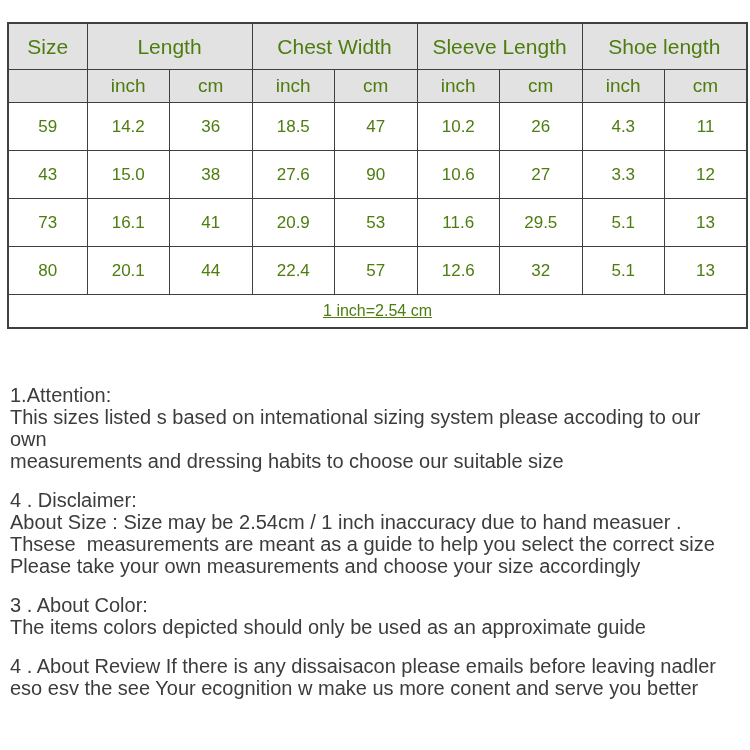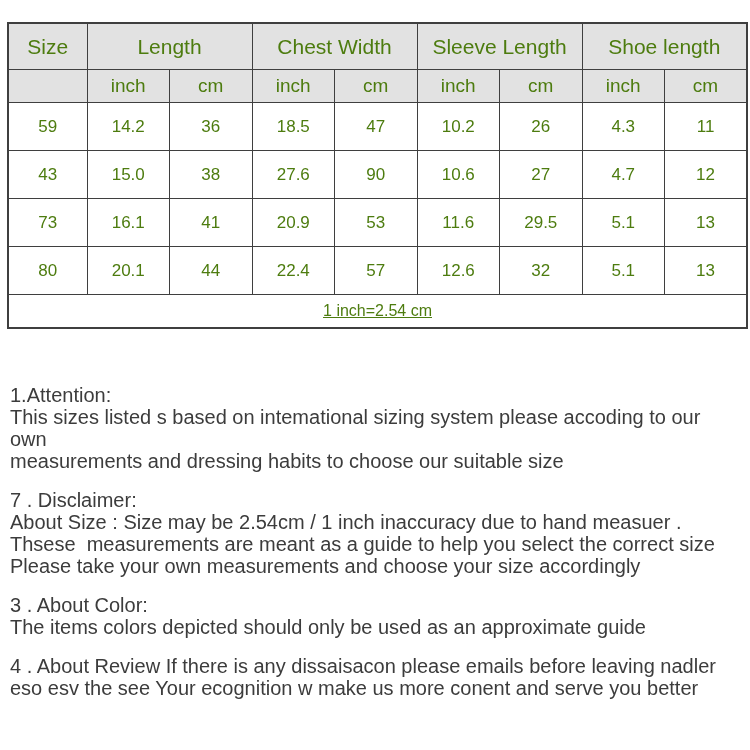--- a/index.html
+++ b/index.html
@@ -117,21 +117,21 @@
       <td>11</td>
     </tr>
     <tr class="data-row">
       <td>43</td>
       <td>15.0</td>
       <td>38</td>
       <td>27.6</td>
       <td>90</td>
       <td>10.6</td>
       <td>27</td>
-      <td>4.7</td>
+      <td>3.3</td>
       <td>12</td>
     </tr>
     <tr class="data-row">
       <td>73</td>
       <td>16.1</td>
       <td>41</td>
       <td>20.9</td>
       <td>53</td>
       <td>11.6</td>
       <td>29.5</td>
@@ -155,21 +155,21 @@
   </tbody>
     </table>
 
   <div class="notes">
     <div class="note-section">
       <div class="note-line">1.Attention:</div>
       <div class="note-line">This sizes listed s based on intemational sizing system please accoding to our own</div>
       <div class="note-line">measurements and dressing habits to choose our suitable size</div>
     </div>
     <div class="note-section">
-      <div class="note-line">7 . Disclaimer:</div>
+      <div class="note-line">4 . Disclaimer:</div>
       <div class="note-line">About Size : Size may be 2.54cm / 1 inch inaccuracy due to hand measuer .</div>
       <div class="note-line">Thsese  measurements are meant as a guide to help you select the correct size</div>
       <div class="note-line">Please take your own measurements and choose your size accordingly</div>
     </div>
     <div class="note-section">
       <div class="note-line">3 . About Color:</div>
       <div class="note-line">The items colors depicted should only be used as an approximate guide</div>
     </div>
     <div class="note-section">
       <div class="note-line">4 . About Review If there is any dissaisacon please emails before leaving nadler</div>

